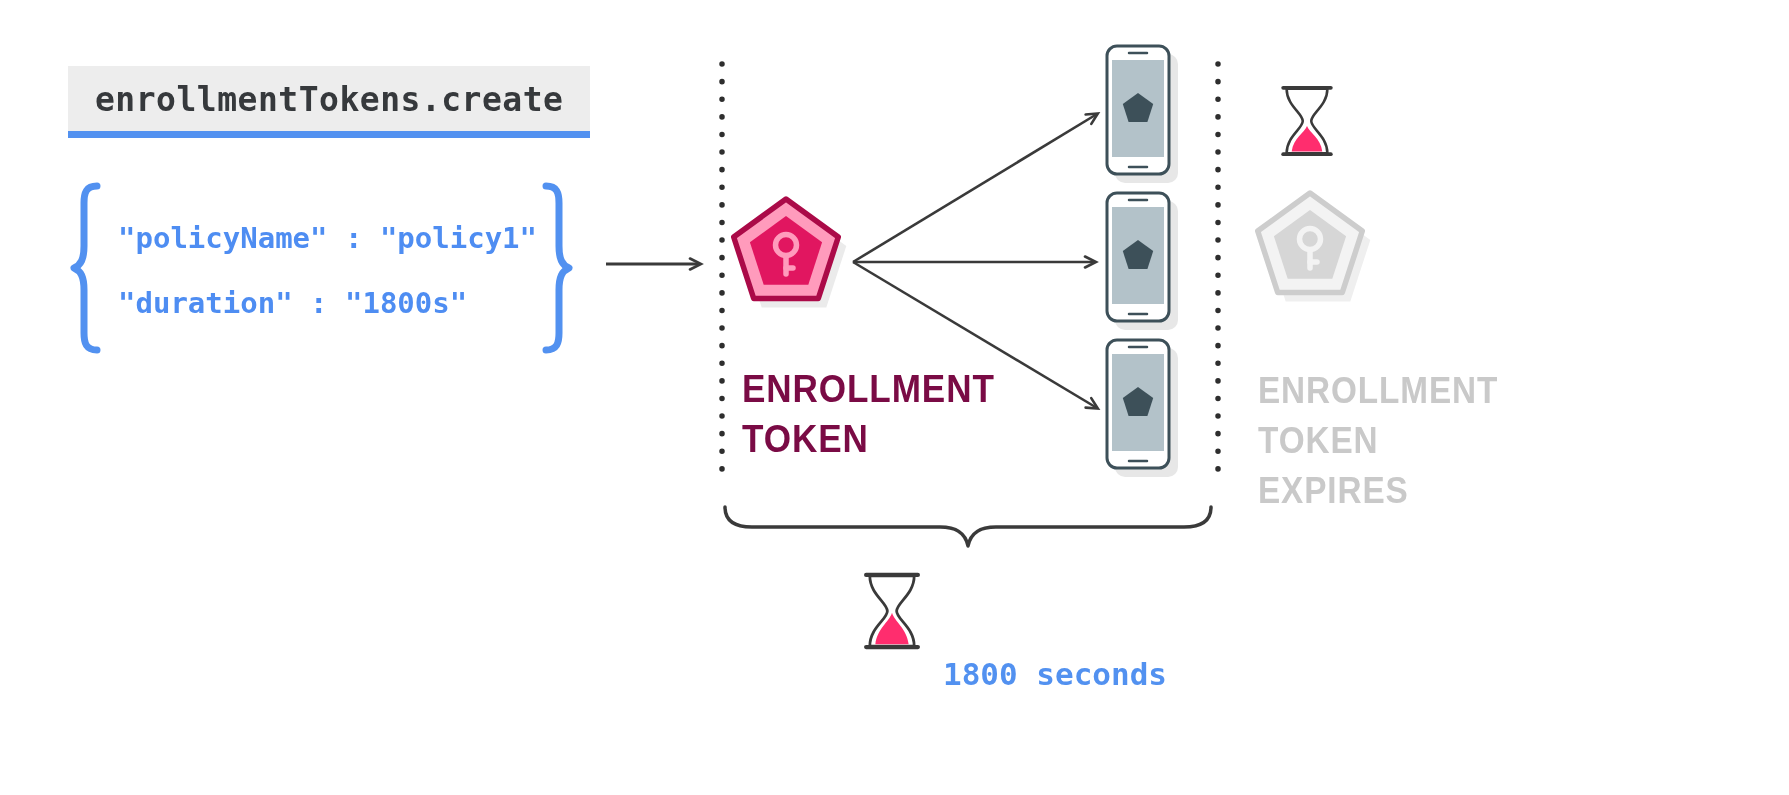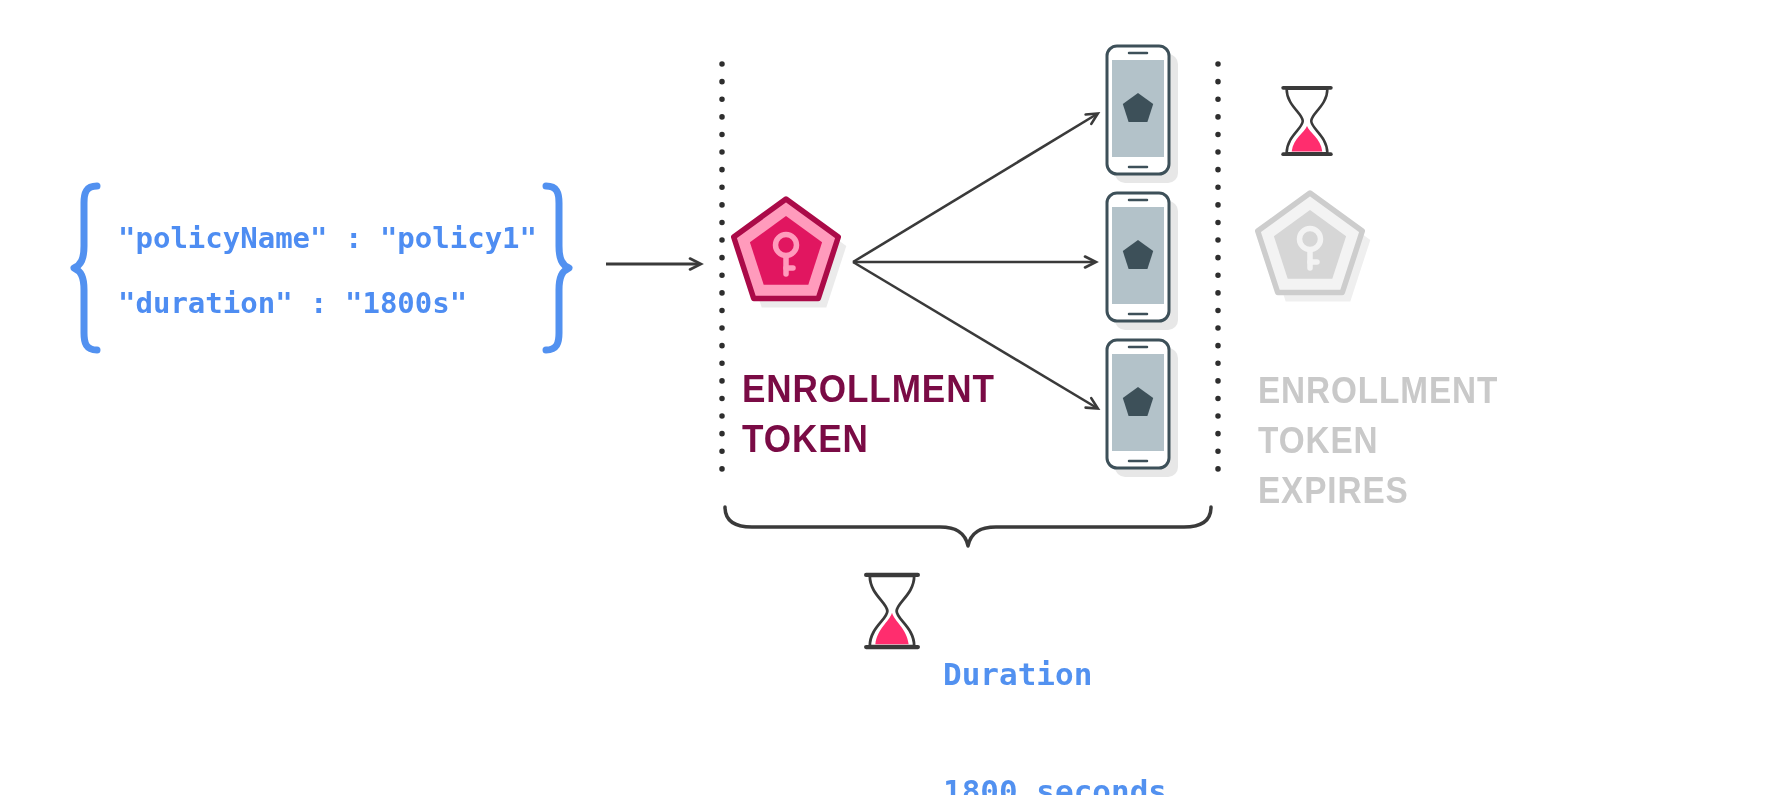--- a/index.html
+++ b/index.html
@@ -68,20 +68,21 @@
 <div class="canvas">
 
   <svg width="0" height="0" style="position:absolute">
     <defs>
       <marker id="arrowhead" markerWidth="18" markerHeight="18" refX="12" refY="7.5" orient="auto" markerUnits="userSpaceOnUse">
         <path d="M2,2 L13,7.5 L2,13" fill="none" stroke="#3a3a3a" stroke-width="2.6" stroke-linecap="round"></path>
       </marker>
     </defs>
   </svg>
 
+  <div class="abs api-chip mono">enrollmentTokens.create</div>
 
   <div>
     <svg class="abs" style="left:70px; top:182px;" width="32" height="172">
       <path d="M 27,4 C 16,4 14,11 14,21 L 14,64 C 14,77 11,83 4,86 C 11,89 14,95 14,108 L 14,151 C 14,161 16,168 27,168" fill="none" stroke="var(--blue)" stroke-width="7" stroke-linecap="round" stroke-linejoin="round"></path>
     </svg>
     <div class="abs code-line mono" style="left:118px; top:221px;">"policyName" : "policy1"</div>
     <div class="abs code-line mono" style="left:118px; top:286px;">"duration" : "1800s"</div>
     <svg class="abs" style="left:541px; top:182px;" width="32" height="172">
       <path d="M 5,4 C 16,4 18,11 18,21 L 18,64 C 18,77 21,83 28,86 C 21,89 18,95 18,108 L 18,151 C 18,161 16,168 5,168" fill="none" stroke="var(--blue)" stroke-width="7" stroke-linecap="round" stroke-linejoin="round"></path>
     </svg>
@@ -171,17 +172,16 @@
   </svg>
 
   <svg class="abs" style="left:855px; top:566px;" width="74" height="90" viewBox="0 0 80 96">
     <path class="glass" d="M 16,10 L 64,10 C 64,30 45,39 45,48 C 45,57 64,66 64,86 L 16,86 C 16,66 35,57 35,48 C 35,39 16,30 16,10 Z"></path>
     <path class="sand" d="M 40,50 C 43,60 56,67 58,84 L 22,84 C 24,67 37,60 40,50 Z"></path>
     <line class="glass-cap" x1="12" y1="9" x2="68" y2="9"></line>
     <line class="glass-cap" x1="12" y1="87" x2="68" y2="87"></line>
   </svg>
 
   <div class="abs duration-label mono">
-    <div>Duration</div>
     <div>1800 seconds</div>
   </div>
 
 </div>
 
 </body></html>

